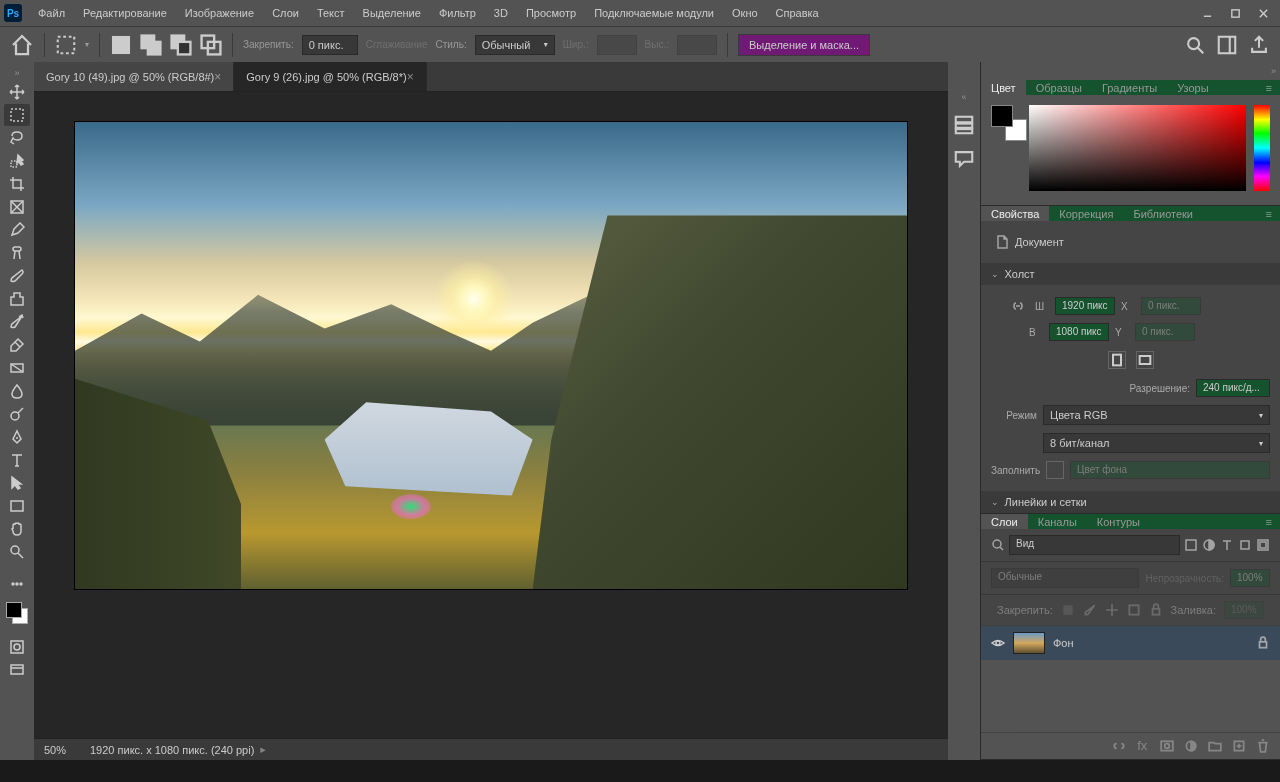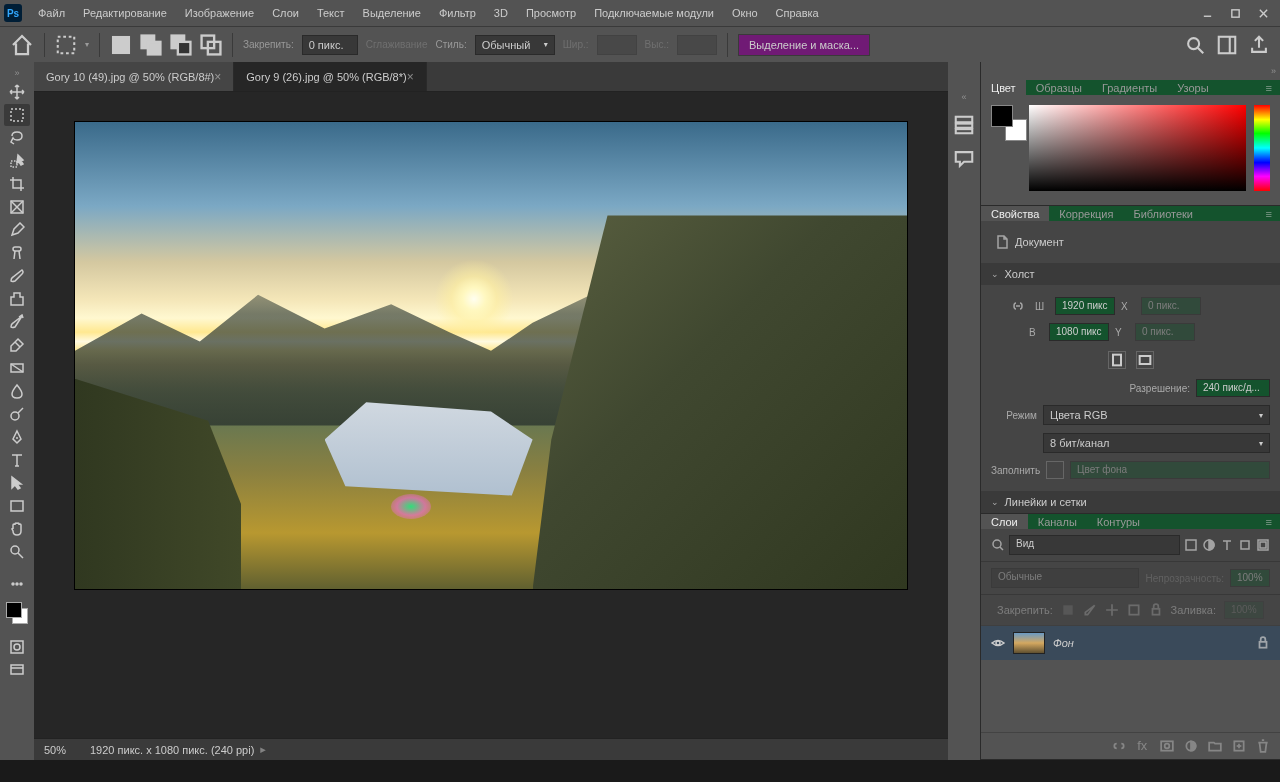--- a/index.html
+++ b/index.html
@@ -530,21 +530,21 @@
             </svg>
           <span class="lbl" style="margin-left:auto">Заливка:</span>
           <div class="prop-val disabled" style="min-width:40px">100%</div>
         </div>
         <div class="layer-item">
           <svg class="eye" viewBox="0 0 14 14">
               <path d="M1 7 Q7 2 13 7 Q7 12 1 7 Z"></path>
               <circle cx="7" cy="7" r="2"></circle>
             </svg>
           <div class="layer-thumb"></div>
-          <span style="font-style:italic">Фон</span>
+          <span style="">Фон</span>
           <svg class="small-icon lock-ic" viewBox="0 0 12 12">
               <rect x="3" y="5" width="6" height="5"></rect>
               <path d="M4 5 L4 3 Q4 1 6 1 Q8 1 8 3 L8 5"></path>
             </svg>
         </div>
       </div>
       <div style="margin-top:auto;padding:6px 10px;display:flex;gap:10px;justify-content:flex-end;border-top:1px solid #383838;opacity:0.6">
         <svg class="small-icon" viewBox="0 0 12 12">
             <path d="M4 4 Q2 4 2 6 Q2 8 4 8 M8 4 Q10 4 10 6 Q10 8 8 8"></path>
           </svg>

